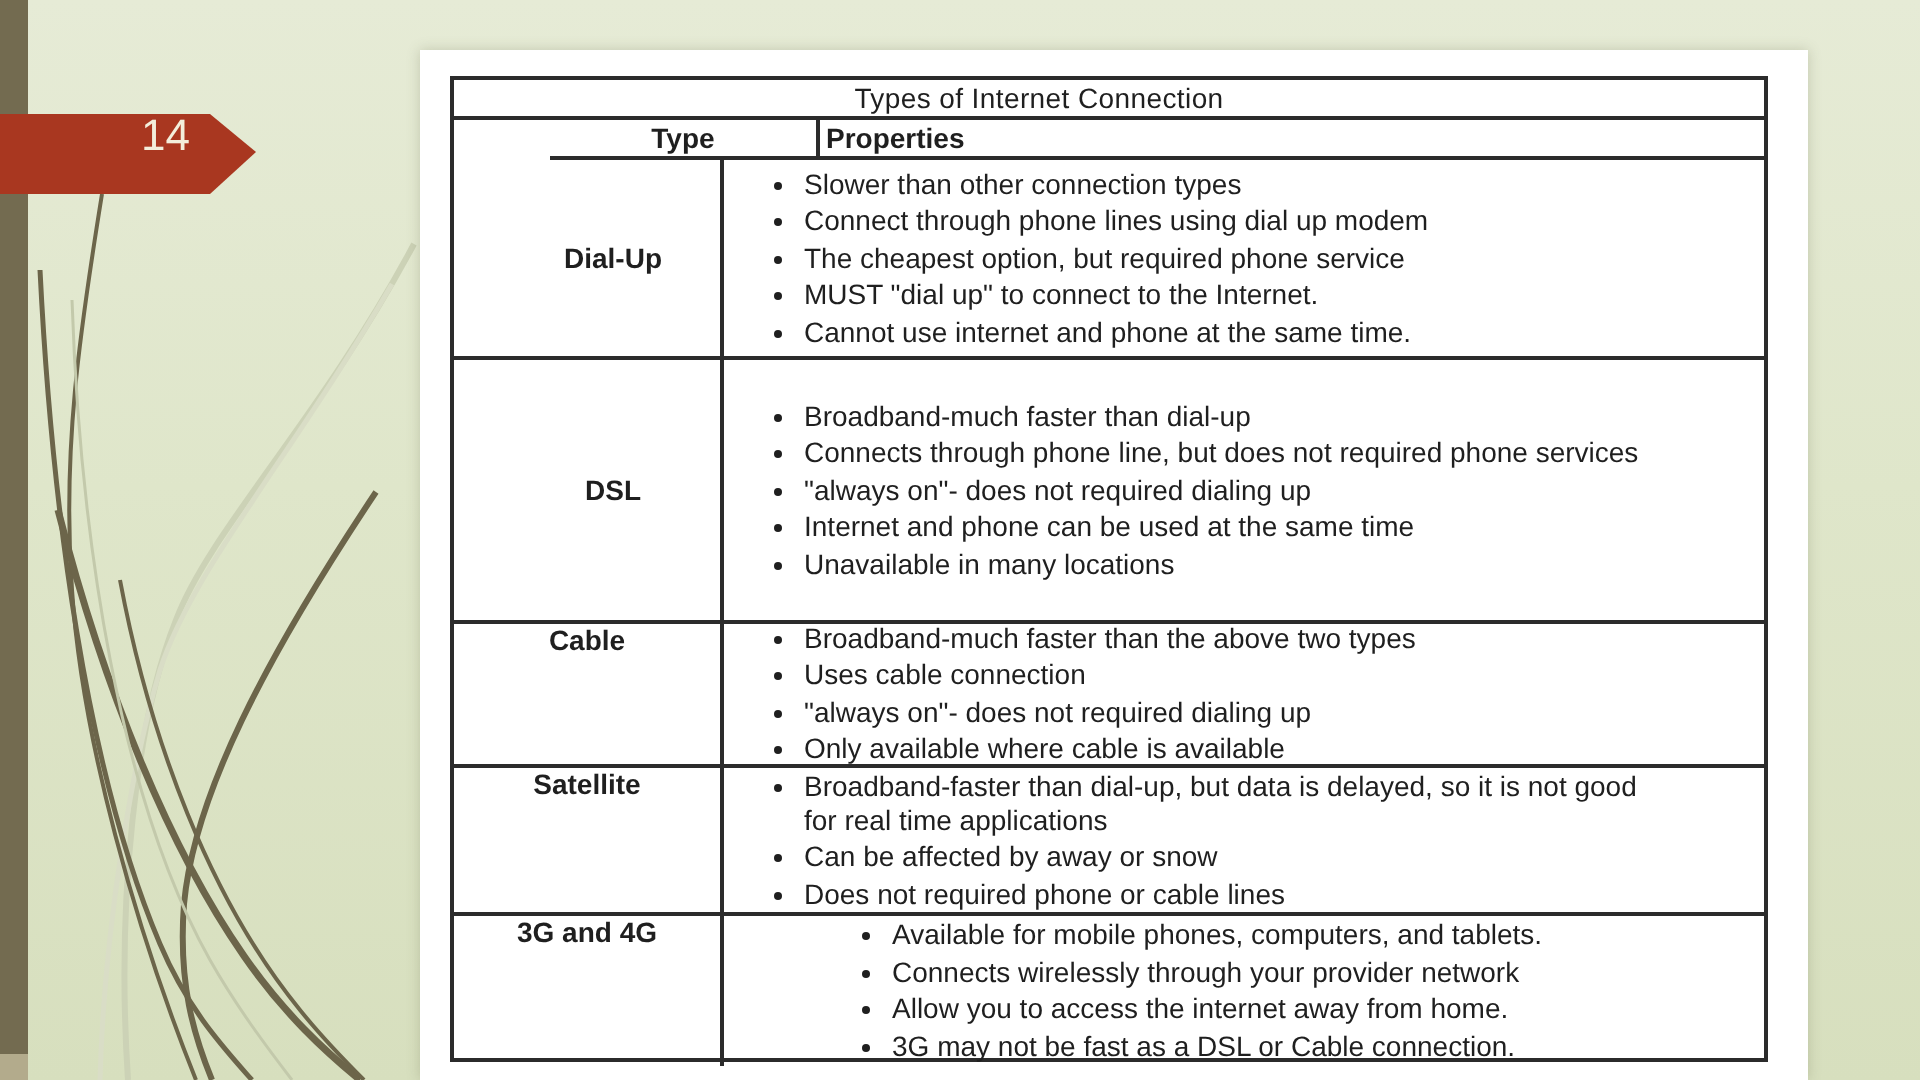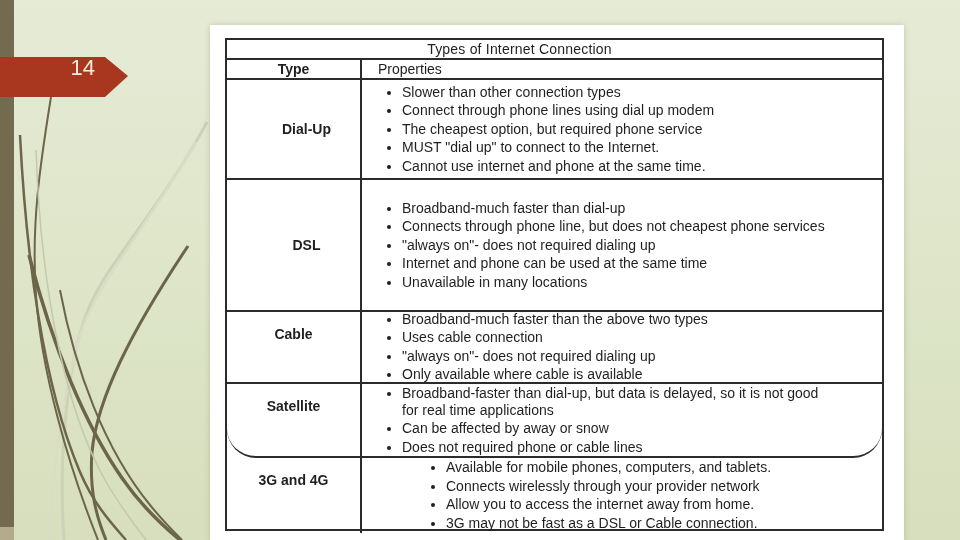--- a/index.html
+++ b/index.html
@@ -36,39 +36,39 @@
   
   .itable{
     position:absolute;left:15px;top:13px;width:659px;height:493px;
     border:2px solid #2b2b2b;box-sizing:border-box;color:#1f1f1f;
   }
   .t-title{
     height:20px;border-bottom:2px solid #2b2b2b;box-sizing:border-box;
     display:flex;align-items:center;justify-content:center;
     padding-right:70px;font-size:14px;letter-spacing:.2px;
   }
-  .t-head{display:flex;height:20px;border-bottom:2px solid #2b2b2b;box-sizing:border-box;}
+  .t-head{display:flex;height:20px;border-bottom:2px solid #2b2b2b;box-sizing:border-box;margin-left:48px;}
   .t-head-type{
     width:135px;border-right:2px solid #2b2b2b;box-sizing:border-box;
     display:flex;align-items:center;justify-content:center;
     font-weight:700;font-size:14px;
   }
   .t-head-props{
     flex:1;display:flex;align-items:center;
-    padding-left:16px;font-weight:400;font-size:14px;
+    padding-left:3px;font-weight:700;font-size:14px;
   }
   .t-row{display:flex;border-bottom:2px solid #2b2b2b;box-sizing:border-box;overflow:hidden;}
   .t-row:last-child{border-bottom:none;}
   .t-type{
     width:135px;border-right:2px solid #2b2b2b;box-sizing:border-box;
     display:flex;justify-content:center;
     font-weight:700;font-size:14px;
   }
   .t-type.v-mid{align-items:center;padding-left:26px;}
-  .t-type.v-top{align-items:flex-start;padding-top:14px;text-align:center;}
+  .t-type.v-top{align-items:flex-start;padding-top:0;text-align:center;}
   .t-props{
     flex:1;display:flex;flex-direction:column;justify-content:center;
     padding:1px 48px 1px 0;box-sizing:border-box;font-size:14px;
   }
   .t-props ul{margin:0;padding-left:40px;}
   .t-props li{line-height:17px;margin:1.5px 0;}
 </style>
 </head>
 <body>
 
@@ -111,41 +111,41 @@
                 <li>Cannot use internet and phone at the same time.</li>
               </ul>
             </div>
   </div>
 
   <div class="t-row" style="height: 132px;">
     <div class="t-type v-mid">DSL</div>
     <div class="t-props">
               <ul>
                 <li>Broadband-much faster than dial-up</li>
-                <li>Connects through phone line, but does not cheapest phone services</li>
+                <li>Connects through phone line, but does not required phone services</li>
                 <li>"always on"- does not required dialing up</li>
                 <li>Internet and phone can be used at the same time</li>
                 <li>Unavailable in many locations</li>
               </ul>
             </div>
   </div>
 
   <div class="t-row" style="height: 72px;">
     <div class="t-type v-top">Cable</div>
     <div class="t-props">
               <ul>
                 <li>Broadband-much faster than the above two types</li>
                 <li>Uses cable connection</li>
                 <li>"always on"- does not required dialing up</li>
                 <li>Only available where cable is available</li>
               </ul>
             </div>
   </div>
 
-  <div class="t-row" style="height: 74px; border-radius: 29px;">
+  <div class="t-row" style="height: 74px;">
     <div class="t-type v-top">Satellite</div>
     <div class="t-props">
               <ul>
                 <li>Broadband-faster than dial-up, but data is delayed, so it is not good for real time applications</li>
                 <li>Can be affected by away or snow</li>
                 <li>Does not required phone or cable lines</li>
               </ul>
             </div>
   </div>
 

